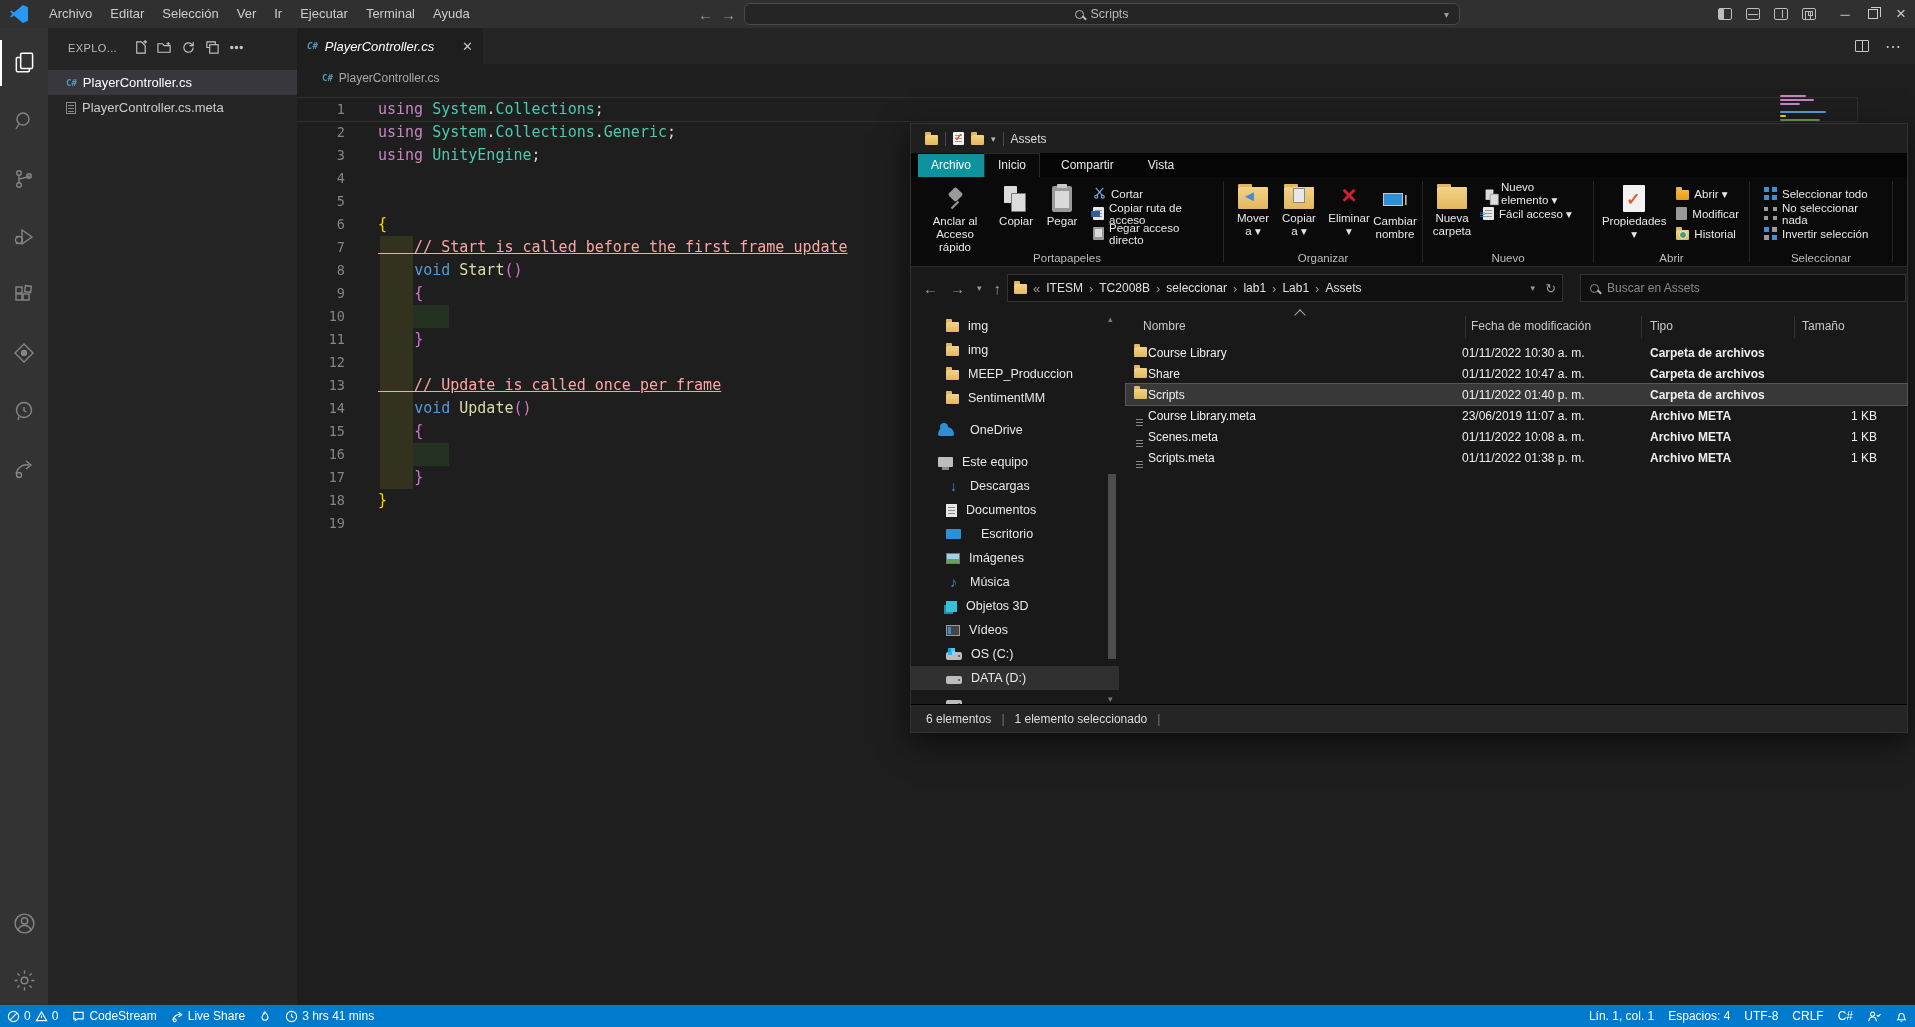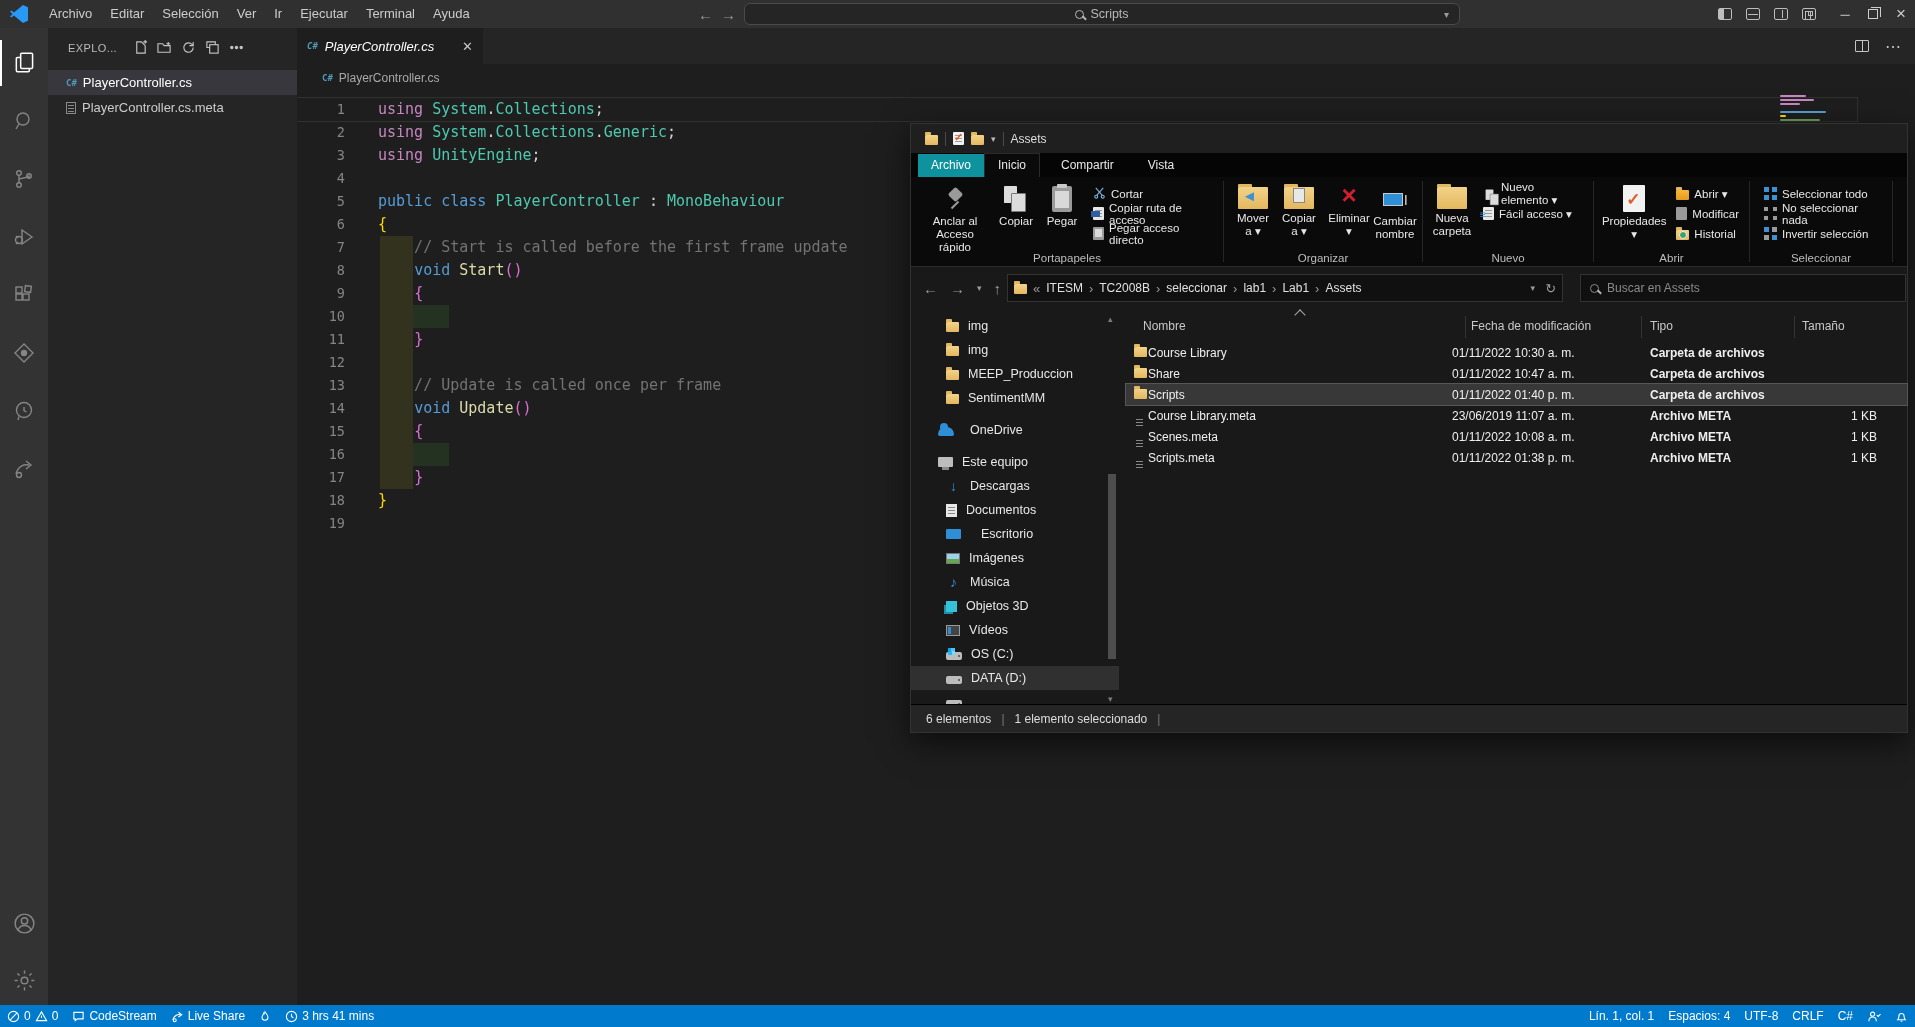--- a/index.html
+++ b/index.html
@@ -66,21 +66,21 @@
     display:flex; align-items:center; gap:6px; padding-left:25px; color:#a9a9a9; font-size:12px; }
   #editor { position:absolute; left:297px; top:92px; width:1618px; height:913px; background:#1e1e1e; z-index:2; }
   .guide-rect { position:absolute; z-index:0; }
   #code { position:absolute; left:0; top:6px; z-index:1; font-family:"DejaVu Sans Mono",monospace; font-size:15px; }
   .cline { height:23px; line-height:23px; display:flex; }
   .cline .ln { width:48px; text-align:right; color:#858585; font-size:13.5px; flex:none; }
   .cline .ltxt { padding-left:33px; white-space:pre; color:#d4d4d4; }
   .cline.current { outline:1px solid #303030; width:1560px; }
   .tok { white-space:pre;text-align:right; }
   .tk-kw { color:#c586c0; } .tk-type { color:#4ec9b0; } .tk-kw2 { color:#569cd6; }
-  .tk-cm { color:#737373; } .tk-fn { color:#dcdcaa; } .tk-b1 { color:#ffd700; }
+  .tk-cm { color:#fca5a5;text-decoration:underline; } .tk-fn { color:#dcdcaa; } .tk-b1 { color:#ffd700; }
   .tk-b2 { color:#da70d6; } .tk-pl { color:#d4d4d4; }
   #minimap { position:absolute; right:77px; top:3px; width:58px; height:40px; z-index:1; }
   #minimap .mbar { height:2px; margin-bottom:2px; border-radius:1px; }
 
   
   #statusbar { position:absolute; left:0; top:1005px; width:1915px; height:22px; background:#007acc; z-index:20;
     color:#ffffff; font-size:12px; display:flex; align-items:center; }
   .sb-item { display:flex; align-items:center; gap:4px; padding:0 7px; height:22px; }
   #sb-right { margin-left:auto; display:flex; align-items:center; }
   #statusbar svg { stroke:#ffffff; fill:none; stroke-width:1.2; }
@@ -185,21 +185,21 @@
   #filelist { position:absolute; left:215px; top:185px; width:781px; height:397px; }
   #list-header { position:absolute; left:0; top:5px; width:100%; height:26px; color:#c8c8c8; }
   #list-header .hcell { position:absolute; top:5px; font-size:12px; }
   #list-header .hsep { position:absolute; top:2px; width:1px; height:22px; background:#333333; }
   #sort-caret { position:absolute; top:-3px; left:170px; width:8px; height:8px; border-left:1px solid #aaa; border-top:1px solid #aaa;
     transform:rotate(45deg); }
   .frow { position:absolute; left:0; width:781px; height:21px; display:flex; align-items:center; font-size:12px; color:#efefef; }
   .frow.selected { background:#383838; outline:1px solid #565656; }
   .frow .icon-cell { width:22px; padding-left:8px; }
   .frow .name { width:315px; }
-  .frow .date { position:absolute; left:326px;text-align:right; }
+  .frow .date { position:absolute; left:336px;text-align:right; }
   .frow .type { position:absolute; left:524px;font-weight:bold; }
   .frow .size { position:absolute; left:671px; width:80px; text-align:right; }
 
   #exp-statusbar { position:absolute; left:0; bottom:0; width:100%; height:28px; background:#252525; border-top:1px solid #000;
     display:flex; align-items:center; gap:10px; padding-left:15px; color:#dddddd; font-size:12px; }
   .st-sep { color:#777; }
 </style>
 </head>
 <body>
 
@@ -390,21 +390,20 @@
         <div class="cline">
           <span class="ln">3</span>
           <span class="ltxt"><span class="tok tk-kw">using</span><span class="tok tk-pl"> </span><span class="tok tk-type">UnityEngine</span><span class="tok tk-pl">;</span></span>
         </div>
         <div class="cline">
           <span class="ln">4</span>
           <span class="ltxt"></span>
         </div>
         <div class="cline">
           <span class="ln">5</span>
-          <span class="ltxt"><span class="tok tk-kw2">public</span><span class="tok tk-pl"> </span><span class="tok tk-kw2">class</span><span class="tok tk-pl"> </span><span class="tok tk-type">PlayerController</span><span class="tok tk-pl"> : </span><span class="tok tk-type">MonoBehaviour</span></span>
         </div>
         <div class="cline">
           <span class="ln">6</span>
           <span class="ltxt"><span class="tok tk-b1">{</span></span>
         </div>
         <div class="cline">
           <span class="ln">7</span>
           <span class="ltxt"><span class="tok tk-cm">    // Start is called before the first frame update</span></span>
         </div>
         <div class="cline">

